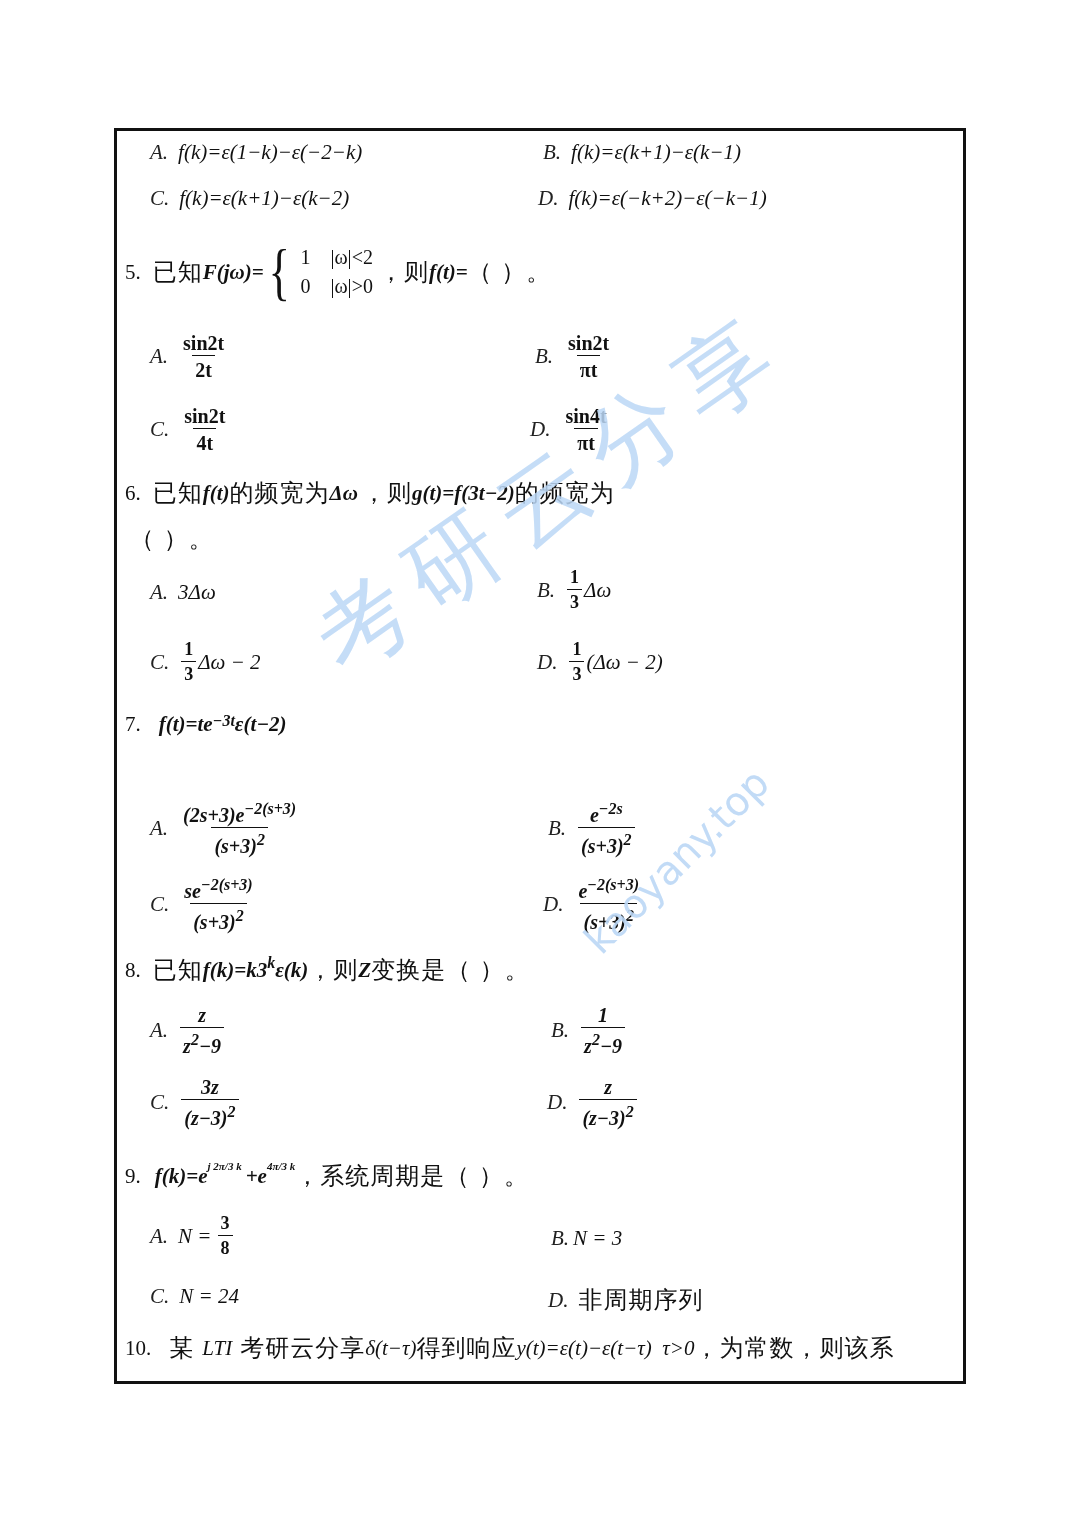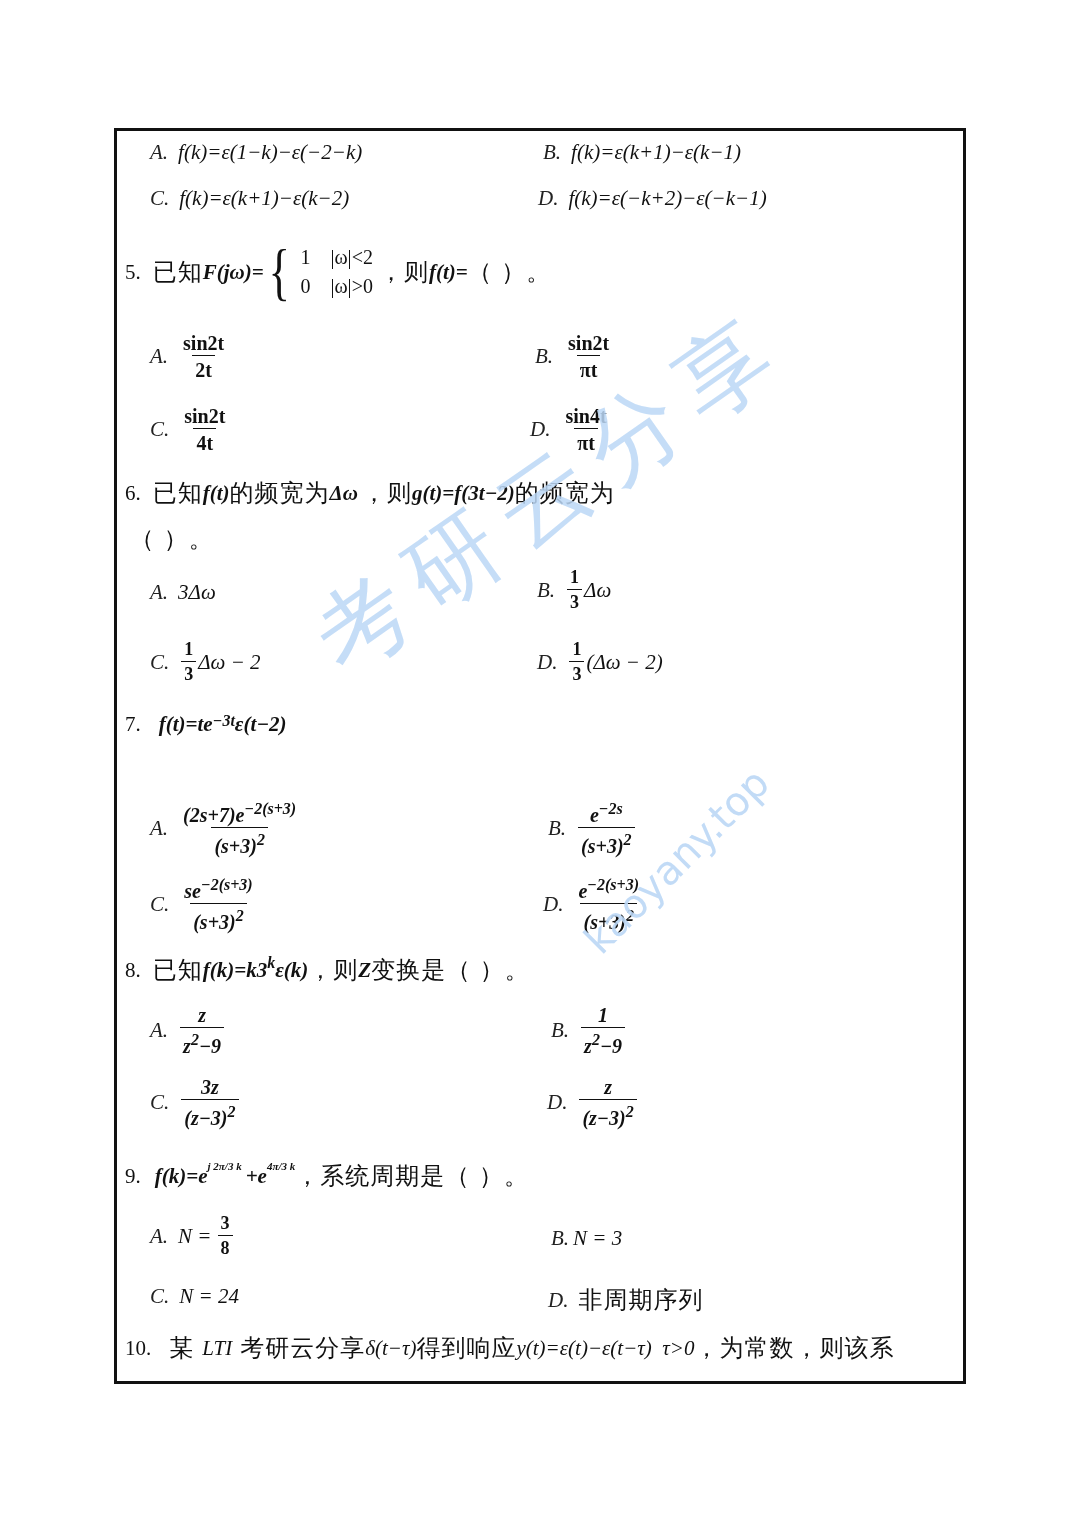--- a/index.html
+++ b/index.html
@@ -141,21 +141,21 @@
 <div class="opt" style="left:125px; top:712px;">
   <span style="margin-right:18px;">7.</span>
   <span class="m b">f(t)=te</span>
     <sup class="m" style="align-self:flex-start;">−3t</sup>
     <span class="m b">ε(t−2)</span>
 </div>
 
 <div class="opt" style="left:150px; top:800px;">
   <span class="lbl">A.</span>
   <span class="frac">
-      <span class="num m"><span>(2s+7)e</span><sup>−2(s+3)</sup></span>
+      <span class="num m"><span>(2s+3)e</span><sup>−2(s+3)</sup></span>
       <span class="den m"><span>(s+3)</span><sup>2</sup></span>
     </span>
 </div>
 <div class="opt" style="left:548px; top:800px;">
   <span class="lbl">B.</span>
   <span class="frac">
       <span class="num m"><span>e</span><sup>−2s</sup></span>
       <span class="den m"><span>(s+3)</span><sup>2</sup></span>
     </span>
 </div>

